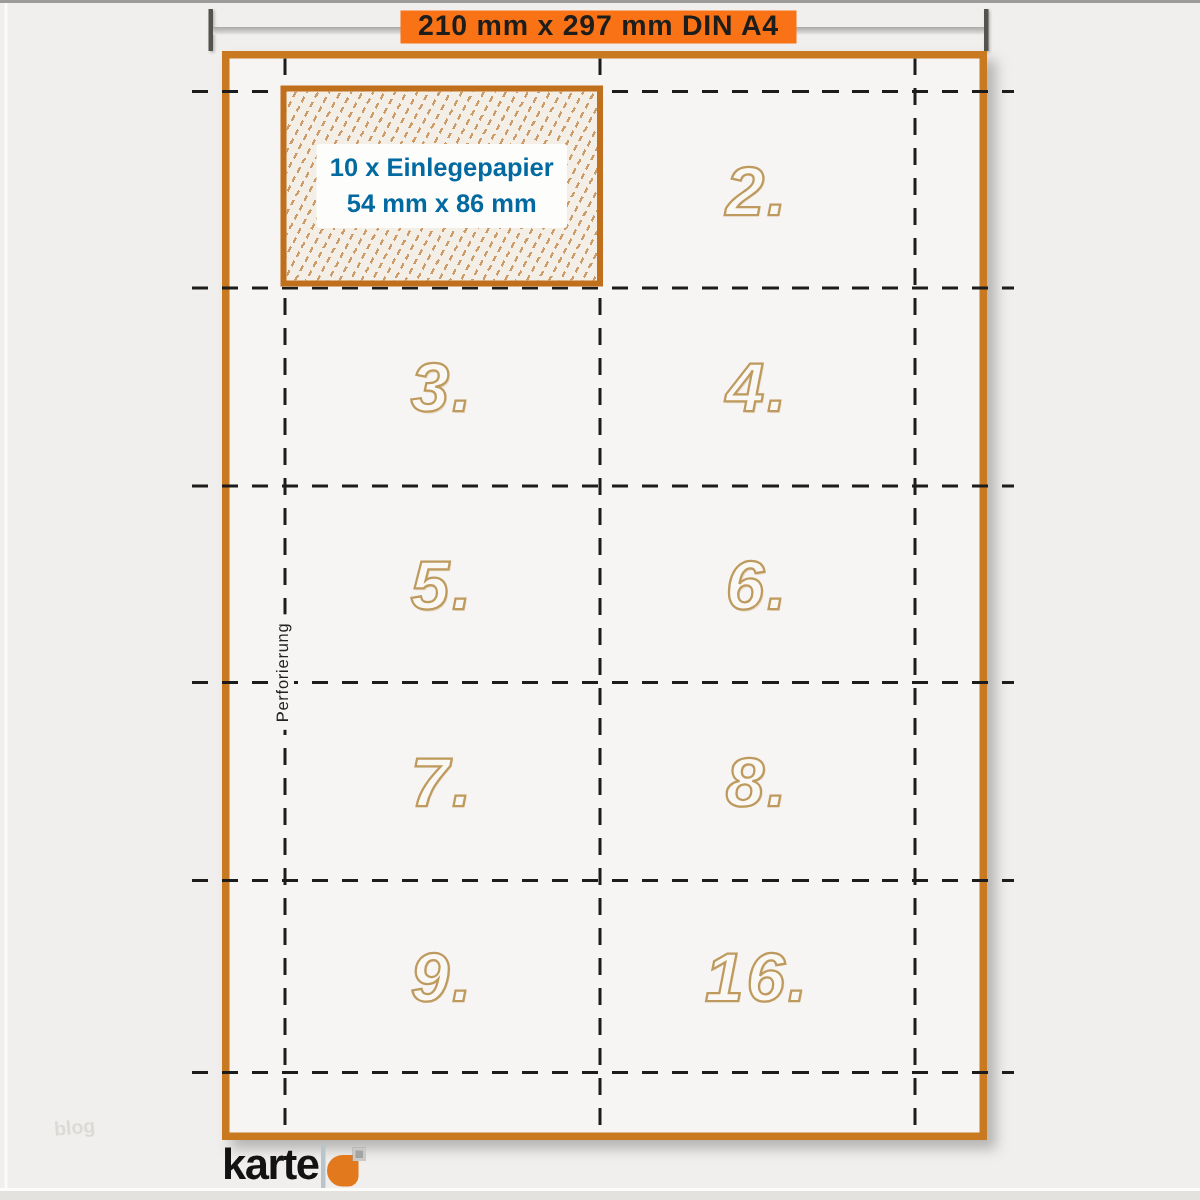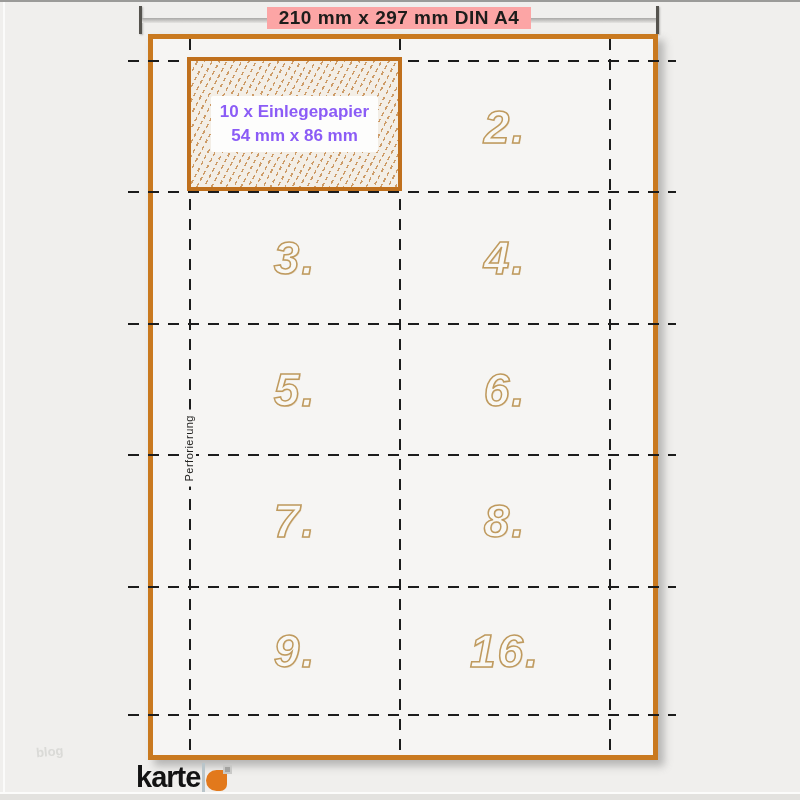--- a/index.html
+++ b/index.html
@@ -11,21 +11,21 @@
   .edge-left { position:absolute; left:3px; top:0; width:2px; height:100%; background:#fbfbfa; }
 
   
   .dim-line { position:absolute; left:142px; top:16px; width:514px; height:5px;
               background:linear-gradient(to bottom,#a9a8a6,#e6e5e3); }
   .dim-tick { position:absolute; top:4px; width:3px; height:28px; background:#55534e;
               box-shadow:1px 1px 2px rgba(0,0,0,.25); }
   .dim-tick.left { left:139px; }
   .dim-tick.right { left:656px; }
   .dim-label-wrap { position:absolute; left:140px; top:5px; width:518px; text-align:center; }
-  .dim-label-wrap span { display:inline-block; background:#fca5a5; padding:0 12px;
+  .dim-label-wrap span { display:inline-block; background:#f97316; padding:0 12px;
               font-size:19px; font-weight:bold; color:#1d1d1b; letter-spacing:.5px; }
 
   
   .sheet { position:absolute; left:148px; top:32px; width:510px; height:726px;
            background:#f6f5f3; border:5px solid #c9791f;
            box-shadow:6px 6px 8px rgba(110,110,110,.45); }
 
   
   .hdash { position:absolute; left:128px; width:548px; height:2px;
            background:repeating-linear-gradient(90deg,#1c1c1c 0 11px,transparent 11px 20px); }
@@ -40,33 +40,33 @@
 
   
   .insert-area { position:absolute; left:187px; top:55px; width:215px; height:134px;
            border:4px solid #c0701d;
            background:
              repeating-linear-gradient(30deg,#f3eee6 0 3px,rgba(0,0,0,0) 3px 7px),
              repeating-linear-gradient(118deg,rgba(0,0,0,0) 0 5px,rgba(185,111,35,.65) 5px 6.5px),
              #f3eee6;
            display:flex; align-items:center; justify-content:center; }
   .insert-label { background:#fdfdfc; padding:4px 9px; border-radius:2px; text-align:center; }
-  .insert-label div { font-size:17px; font-weight:bold; color:#8b5cf6; line-height:24px; white-space:nowrap; }
+  .insert-label div { font-size:17px; font-weight:bold; color:#0369a1; line-height:24px; white-space:nowrap; }
 
   
   .perf-label { position:absolute; left:182px; top:408px; background:#f6f5f3; padding:5px 1px;
                 writing-mode:vertical-rl; transform:rotate(180deg);
                 font-size:11px; color:#222220; letter-spacing:.5px; z-index:5; }
 
   
   .watermark { position:absolute; left:36px; top:742px; font-size:13px; font-weight:bold;
                color:#dadad7; transform:rotate(-5deg); }
 
   
-  .logo { position:absolute; left:136px; top:759px; display:flex; align-items:center; height:32px; }
+  .logo { position:absolute; left:148px; top:759px; display:flex; align-items:center; height:32px; }
   .logo-text { font-size:29px; font-weight:800; color:#131313; letter-spacing:-1px; line-height:30px; }
   .logo-bar { width:3px; height:29px; background:#b9c5ca; margin-left:2px; }
   .logo-mark { position:relative; width:27px; height:29px; margin-left:1px; }
   .logo-blob { position:absolute; left:0; bottom:1px; width:21px; height:21px; background:#e2791c;
                border-radius:11px 3px 7px 11px; }
   .logo-square { position:absolute; top:2px; right:1px; width:9px; height:9px; background:#a3a3a1;
                  box-shadow:inset 0 0 0 2px #c9c9c7; }
 
   
   .bottom-strip { position:absolute; left:0; right:0; bottom:0; height:8px; background:#e3e2df;

